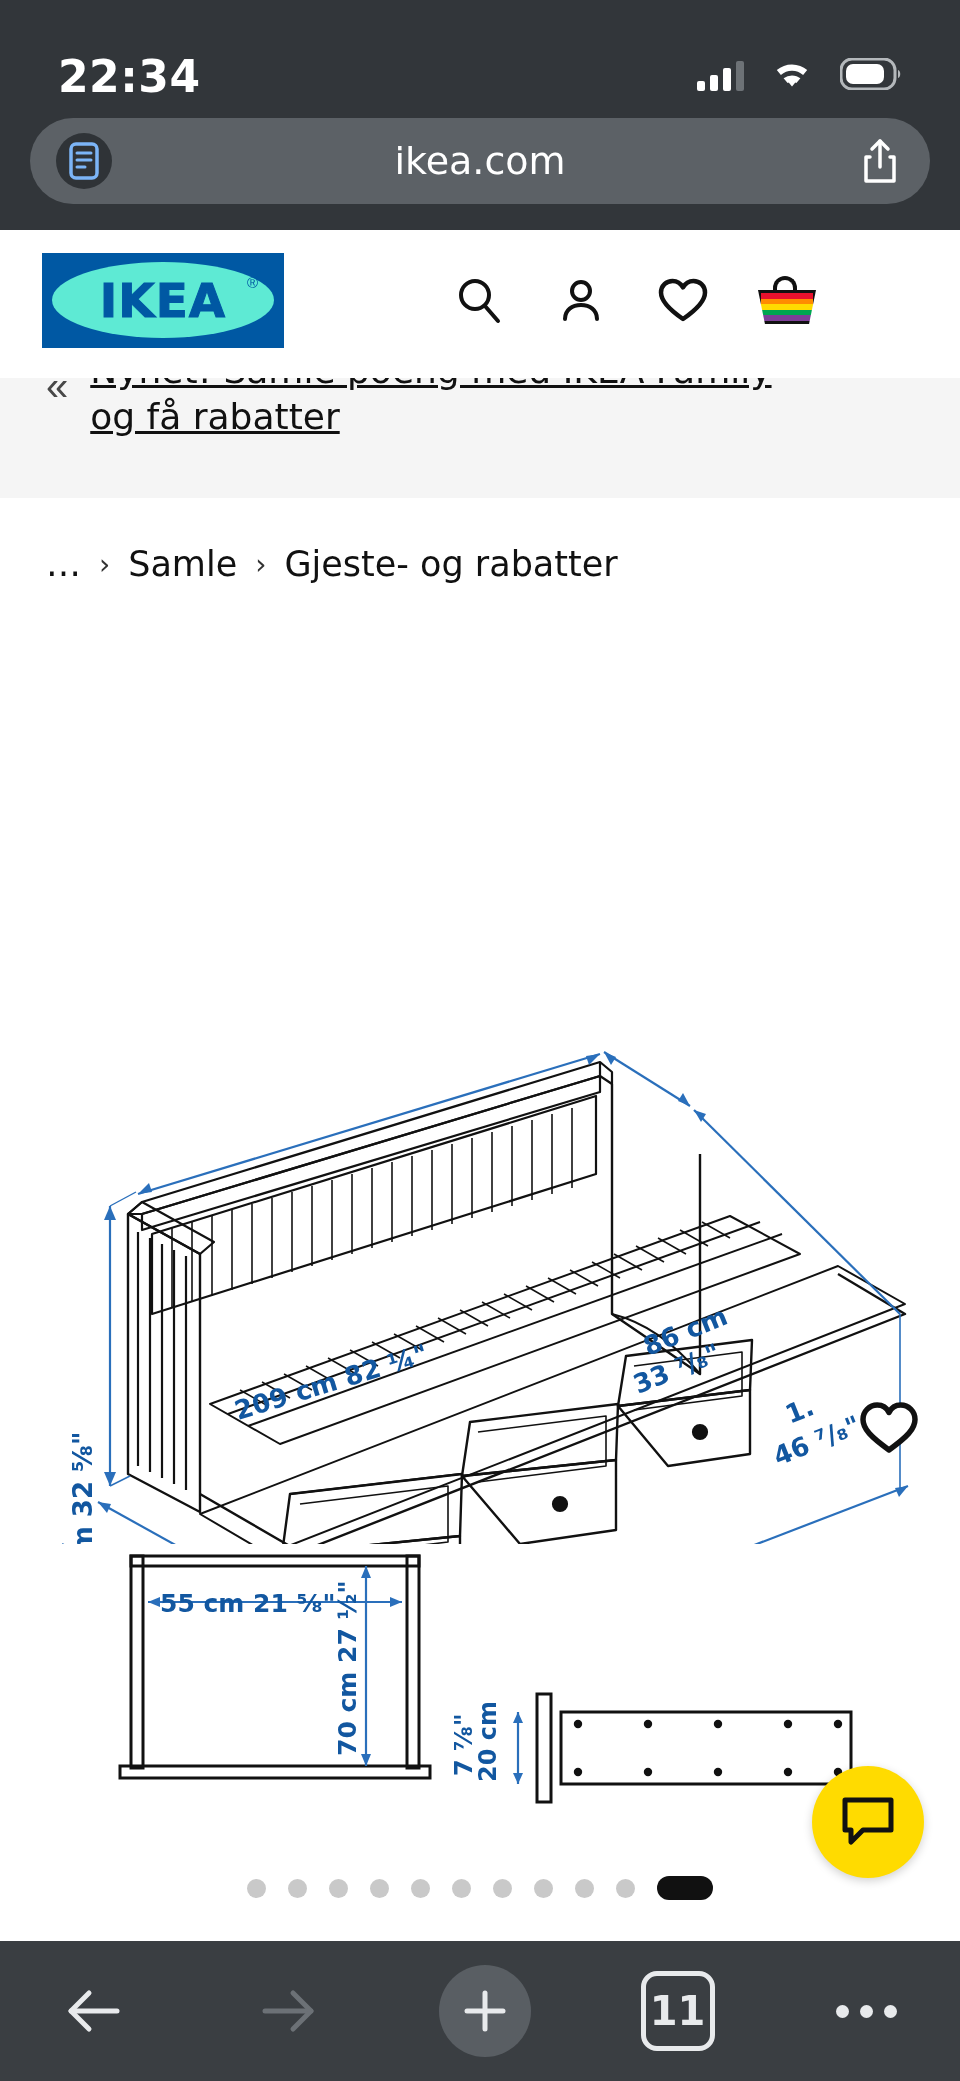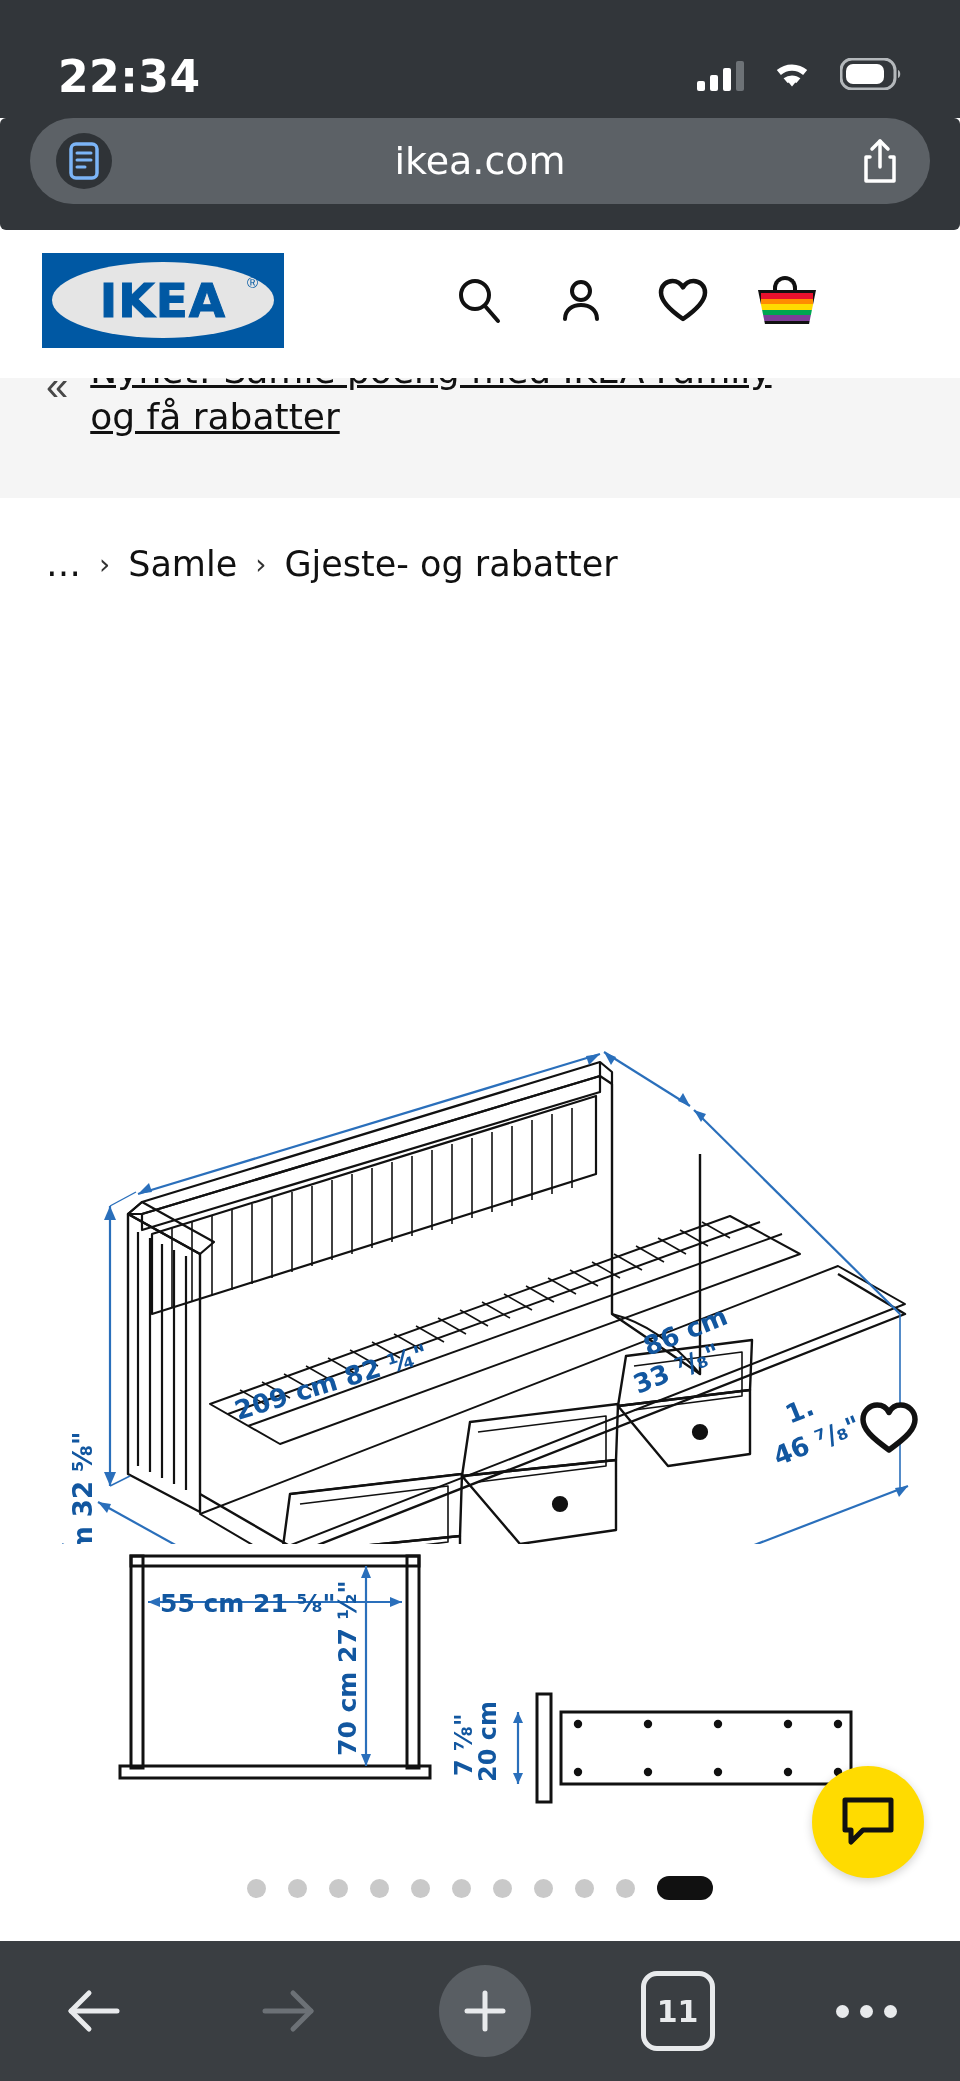--- a/index.html
+++ b/index.html
@@ -25,21 +25,21 @@
   .status-icons{ display:flex; align-items:center; gap:26px; }
   .signal{ display:flex; align-items:flex-end; gap:5px; height:30px; }
   .signal i{ display:block; width:8px; background:#fff; border-radius:2px; }
   .signal i:nth-child(1){ height:10px; }
   .signal i:nth-child(2){ height:16px; }
   .signal i:nth-child(3){ height:23px; }
   .signal i:nth-child(4){ height:30px; background:#6d7276; }
 
   
   .urlbar-wrap{
-    background:#32363a; padding:0 30px 26px 30px;border-radius:6px;
+    background:#32363a; padding:0 30px 26px 30px;
   }
   .urlbar{
     height:86px; background:#5c6166; border-radius:43px;
     display:flex; align-items:center; justify-content:space-between;
     padding:0 26px; position:relative;
   }
   .reader-btn{
     width:56px; height:56px; border-radius:50%;
     background:#2f3337; display:flex; align-items:center; justify-content:center;
   }
@@ -57,21 +57,21 @@
   .ikea-header{
     height:140px; display:flex; align-items:center;
     justify-content:space-between; padding:0 42px;
     background:#fff;
   }
   .ikea-logo{
     width:242px; height:95px; background:#0058a3;
     display:flex; align-items:center; justify-content:center;
   }
   .ikea-logo .oval{
-    width:222px; height:76px; background:#e5e5e5; border-radius:50%;
+    width:222px; height:76px; background:#5eead4; border-radius:50%;
     display:flex; align-items:center; justify-content:center;
     position:relative;
   }
   .ikea-logo .word{
     color:#0058a3; font-size:47px; font-weight:bold; letter-spacing:1px;
     font-family:"DejaVu Sans", sans-serif;
     -webkit-text-stroke:1px #0058a3;
   }
   .ikea-logo .reg{
     position:absolute; right:16px; top:12px; font-size:15px; color:#0058a3;
@@ -170,21 +170,21 @@
     justify-content:space-between; padding:0 52px;
   }
   .bb-btn{ width:84px; height:84px; display:flex; align-items:center; justify-content:center;}
   .plus-btn{
     width:92px; height:92px; border-radius:50%; background:#595e63;
     display:flex; align-items:center; justify-content:center;
   }
   .tabs-btn{
     width:74px; height:80px; border:5px solid #e8eaec; border-radius:16px;
     display:flex; align-items:center; justify-content:center;
-    color:#e8eaec; font-size:30px; font-weight:600;
+    color:#e8eaec; font-size:40px; font-weight:600;
     font-family:"DejaVu Sans", sans-serif;
   }
   .dots3{ display:flex; gap:11px; }
   .dots3 i{ width:13px; height:13px; background:#e8eaec; border-radius:50%; display:block;}
 
   .dimtext{ fill:#1257a0; font-family:"DejaVu Sans", sans-serif; font-weight:bold; }
 </style>
 </head>
 <body>
 

